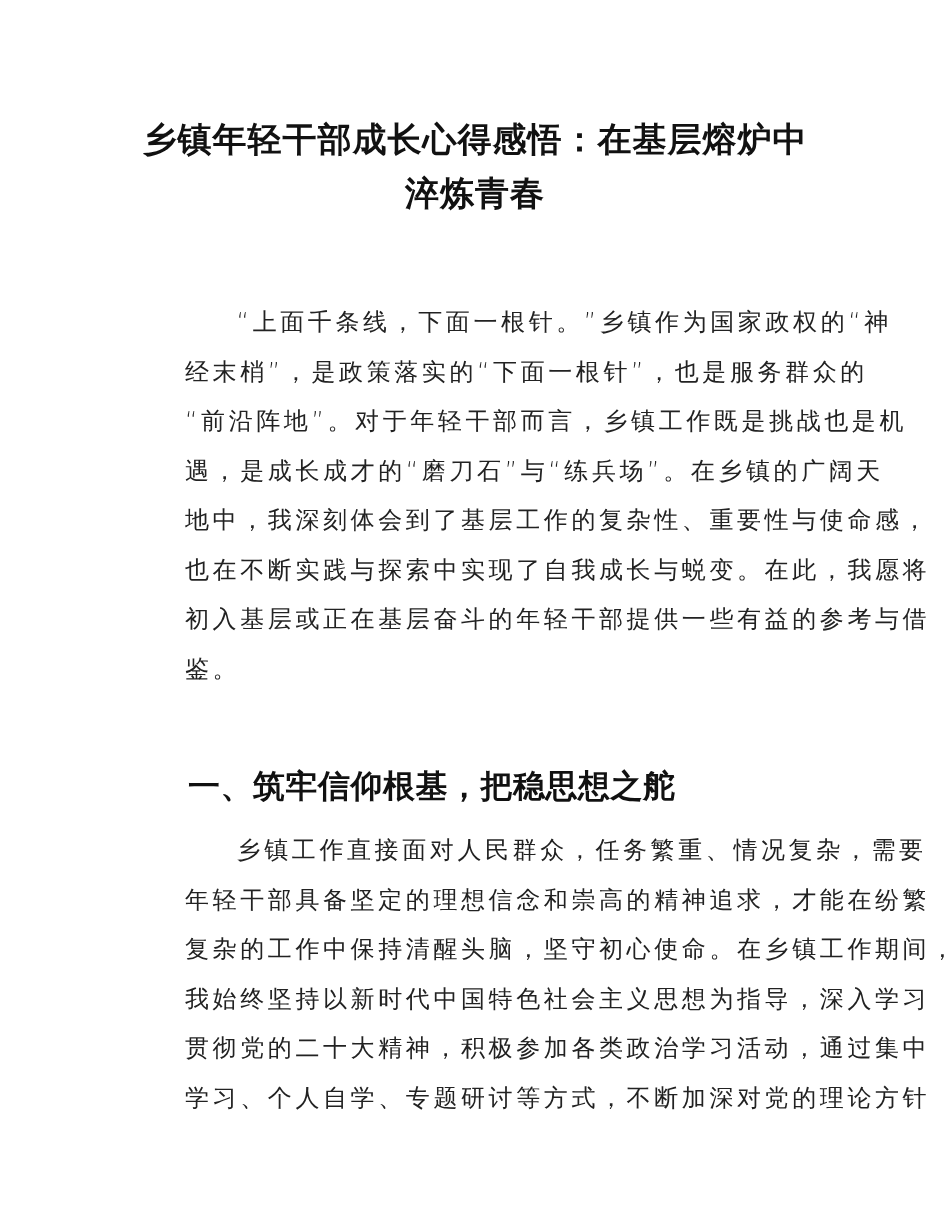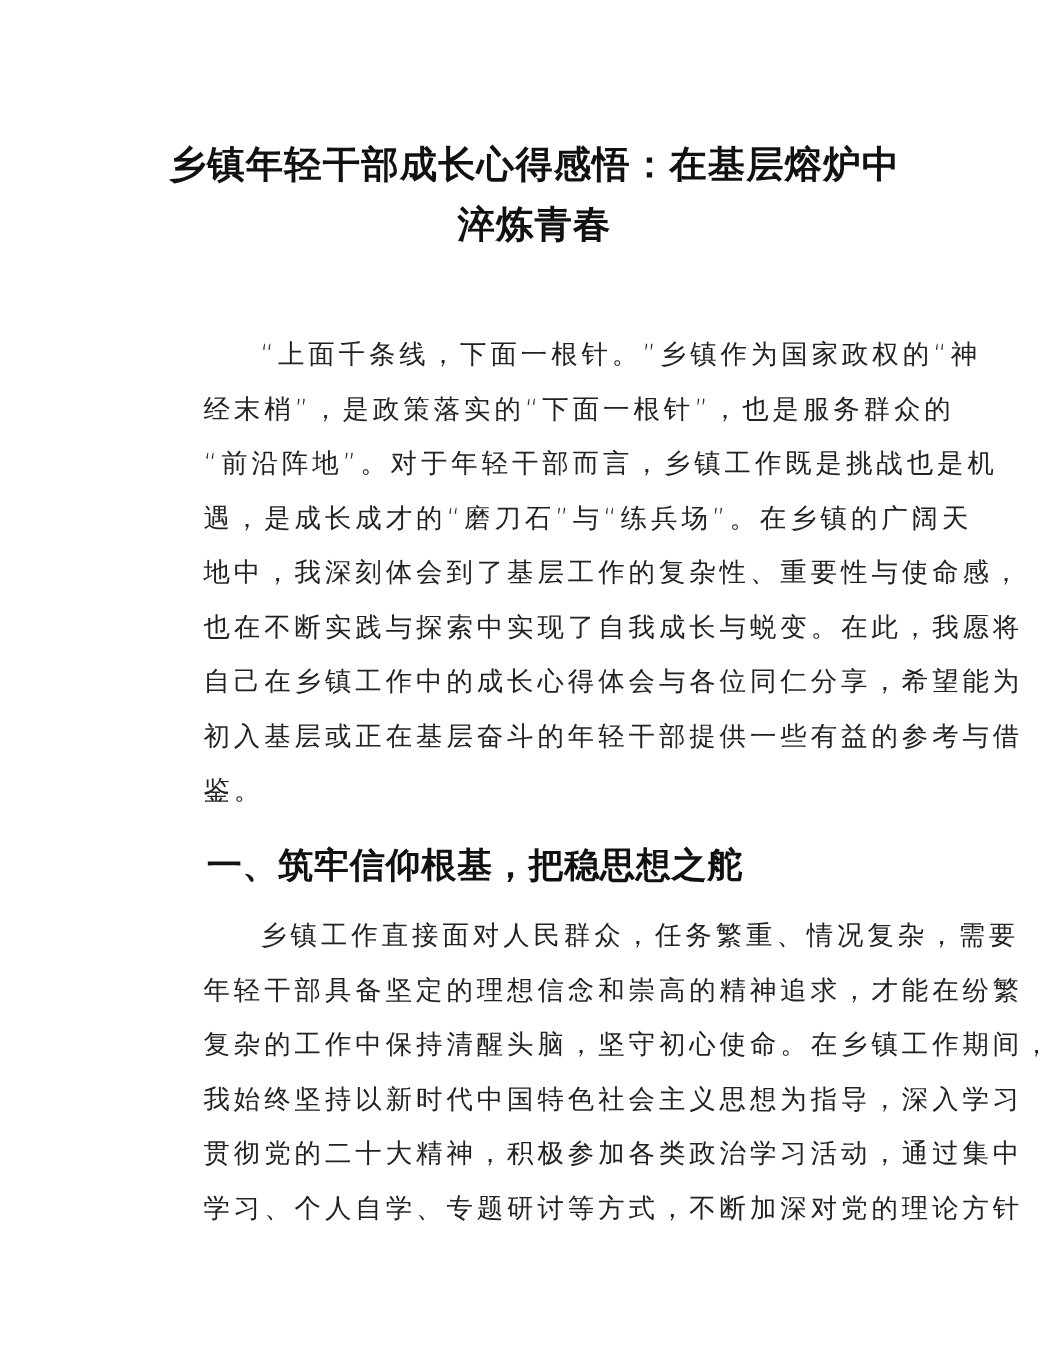--- a/index.html
+++ b/index.html
@@ -65,33 +65,32 @@
       color: #111111;
       white-space: nowrap;
       letter-spacing: 0.5px;
     }
   </style>
 </head>
 <body>
 
 <div class="page">
 
-  <h1 class="title" style="margin:11px;">
+  <h1 class="title" style="margin:0;">
     <span class="tline">乡镇年轻干部成长心得感悟：在基层熔炉中</span>
     <span class="tline">淬炼青春</span>
   </h1>
 
   <div class="para" style="top:298px;">
     <span class="line" style="padding-left:24px;">　“上面千条线，下面一根针。”乡镇作为国家政权的“神</span>
     <span class="line">经末梢”，是政策落实的“下面一根针”，也是服务群众的</span>
     <span class="line">“前沿阵地”。对于年轻干部而言，乡镇工作既是挑战也是机</span>
     <span class="line">遇，是成长成才的“磨刀石”与“练兵场”。在乡镇的广阔天</span>
     <span class="line">地中，我深刻体会到了基层工作的复杂性、重要性与使命感，</span>
     <span class="line">也在不断实践与探索中实现了自我成长与蜕变。在此，我愿将</span>
-    <span class="line">自己在乡镇工作中的成长心得体会与各位同仁分享，希望能为</span>
     <span class="line">初入基层或正在基层奋斗的年轻干部提供一些有益的参考与借</span>
     <span class="line">鉴。</span>
   </div>
 
   <h2 class="heading" style="margin:0;">一、筑牢信仰根基，把稳思想之舵</h2>
 
   <div class="para" style="top:826px;">
     <span class="line" style="padding-left:24px;">　乡镇工作直接面对人民群众，任务繁重、情况复杂，需要</span>
     <span class="line">年轻干部具备坚定的理想信念和崇高的精神追求，才能在纷繁</span>
     <span class="line">复杂的工作中保持清醒头脑，坚守初心使命。在乡镇工作期间，</span>

